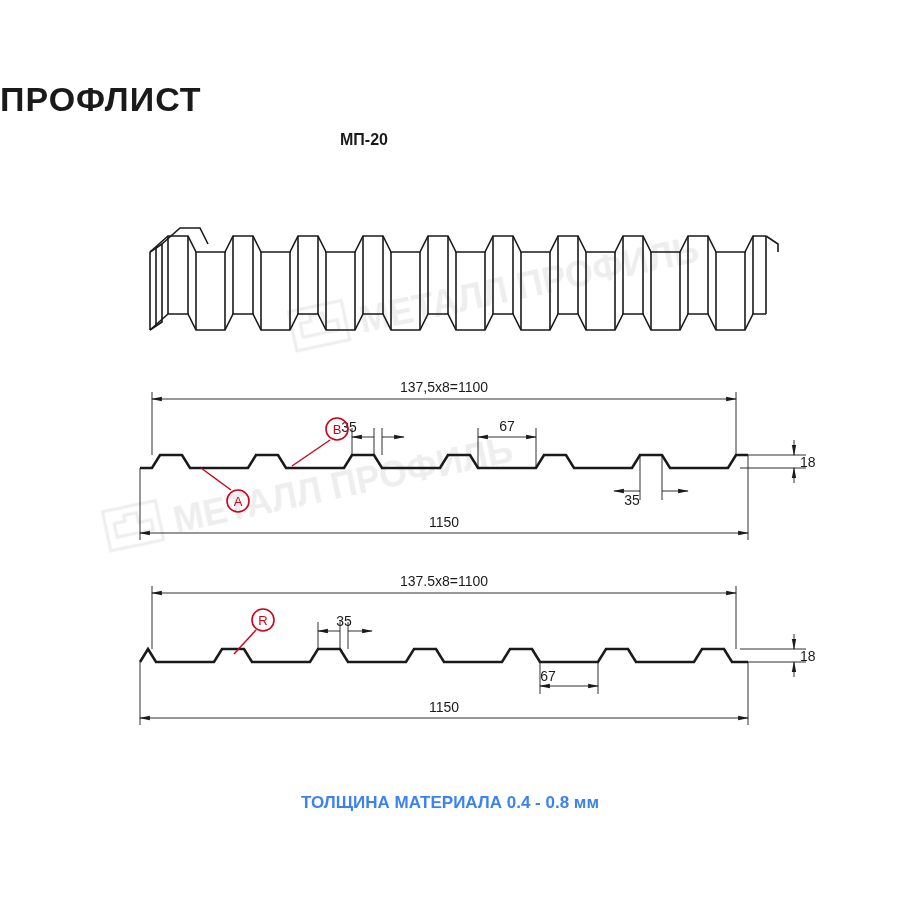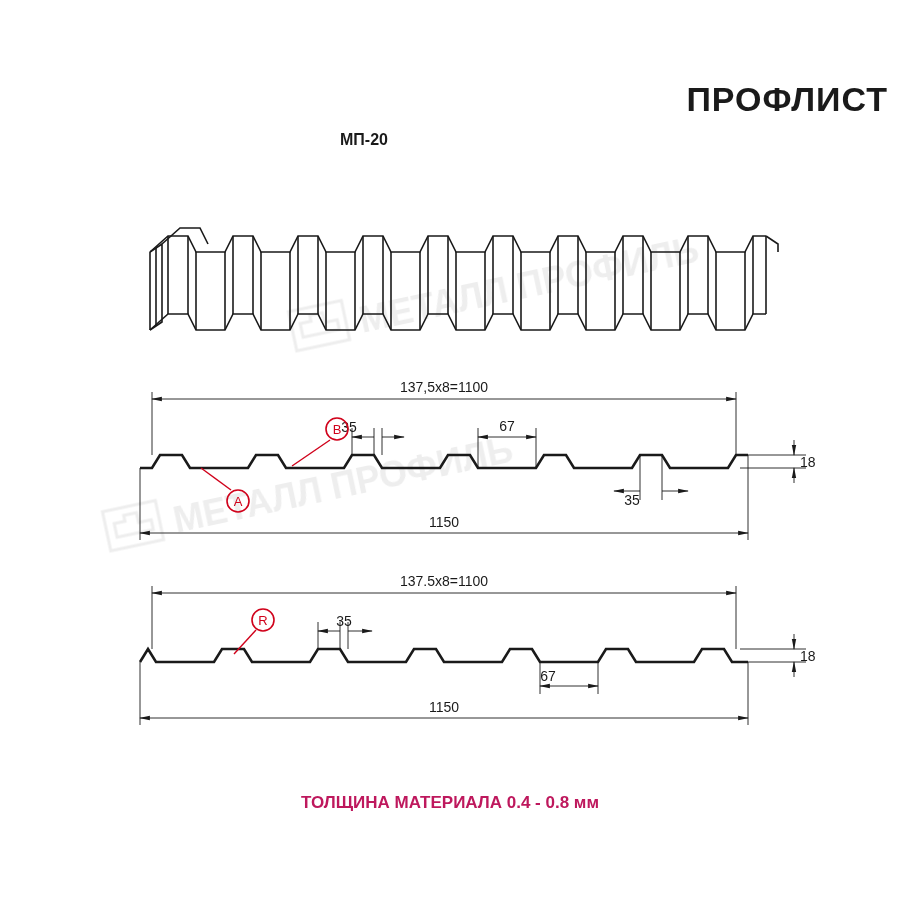--- a/index.html
+++ b/index.html
@@ -11,41 +11,41 @@
     position:relative;
     overflow:hidden;
   }
   #sheet{
     position:absolute;inset:0;
     width:900px;height:900px;
   }
   .title{
     position:absolute;
     top:80px;left:0;width:888px;
-    text-align:right;
+    text-align:left;
     font-size:34px;
     font-weight:bold;
     letter-spacing:1px;
     color:#1a1a1a;
   }
   .subtitle{
     position:absolute;
     top:131px;left:0;width:728px;
     text-align:center;
     font-size:16px;
     font-weight:bold;
     color:#1a1a1a;
   }
   .footer{
     position:absolute;
     top:793px;left:0;width:900px;
     text-align:center;
     font-size:17px;
     font-weight:bold;
-    color:#be185d;
+    color:#3b82f6;
   }
 </style>
 </head>
 <body>
 
 <div class="title">ПРОФЛИСТ</div>
 <div class="subtitle">МП-20</div>
 
 <svg id="sheet" viewBox="0 0 900 900">
   <defs>

